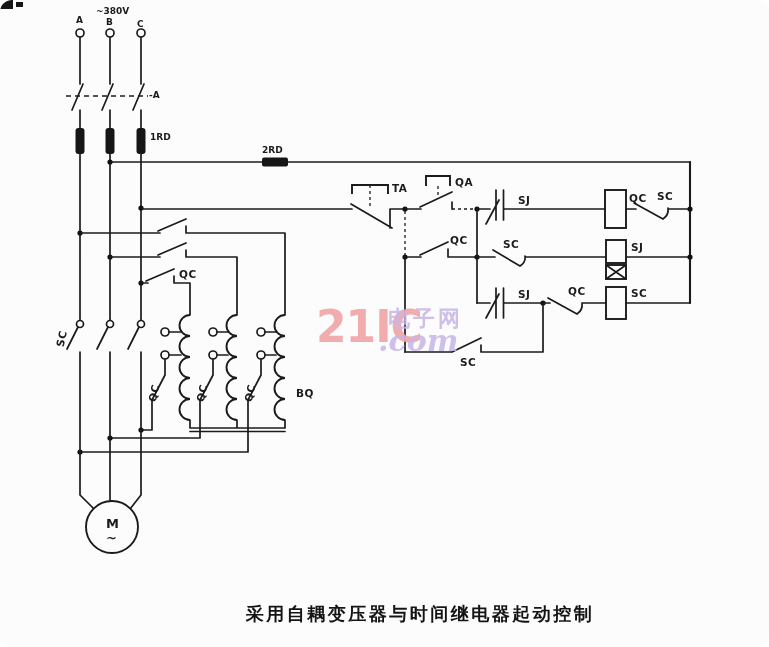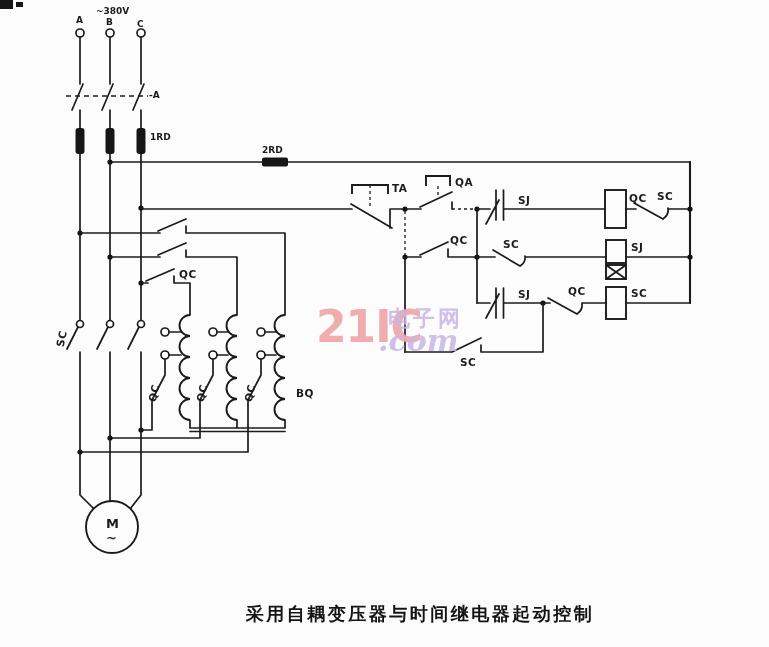--- a/index.html
+++ b/index.html
@@ -1,17 +1,17 @@
 <!DOCTYPE html>
 <html><head>
 <meta charset="utf-8">
 <style>
   html,body{margin:0;padding:0;background:#ffffff;}
   .stage{position:relative;width:769px;height:647px;background:#fcfcfc;overflow:hidden;
-         font-family:"Liberation Sans", sans-serif;}
+         font-family:"Liberation Sans", sans-serif;border-radius:12px;}
   svg{position:absolute;left:0;top:0;}
   .wire{stroke:#1b1b1b;stroke-width:1.7;fill:none;stroke-linecap:round;}
   .wire2{stroke:#1b1b1b;stroke-width:2.1;fill:none;stroke-linecap:round;}
   .dash{stroke:#1b1b1b;stroke-width:1.3;fill:none;stroke-dasharray:5 4;}
   .dash2{stroke:#1b1b1b;stroke-width:1.3;fill:none;stroke-dasharray:3 3;}
   .comp{stroke:#1b1b1b;stroke-width:1.9;fill:none;}
   .solid{fill:#161616;stroke:none;}
   .term{stroke:#1b1b1b;stroke-width:1.7;fill:#fcfcfc;}
   .dot{fill:#111;stroke:none;}
   .lbl{font-family:"DejaVu Sans", sans-serif;font-size:10.5px;font-weight:700;

